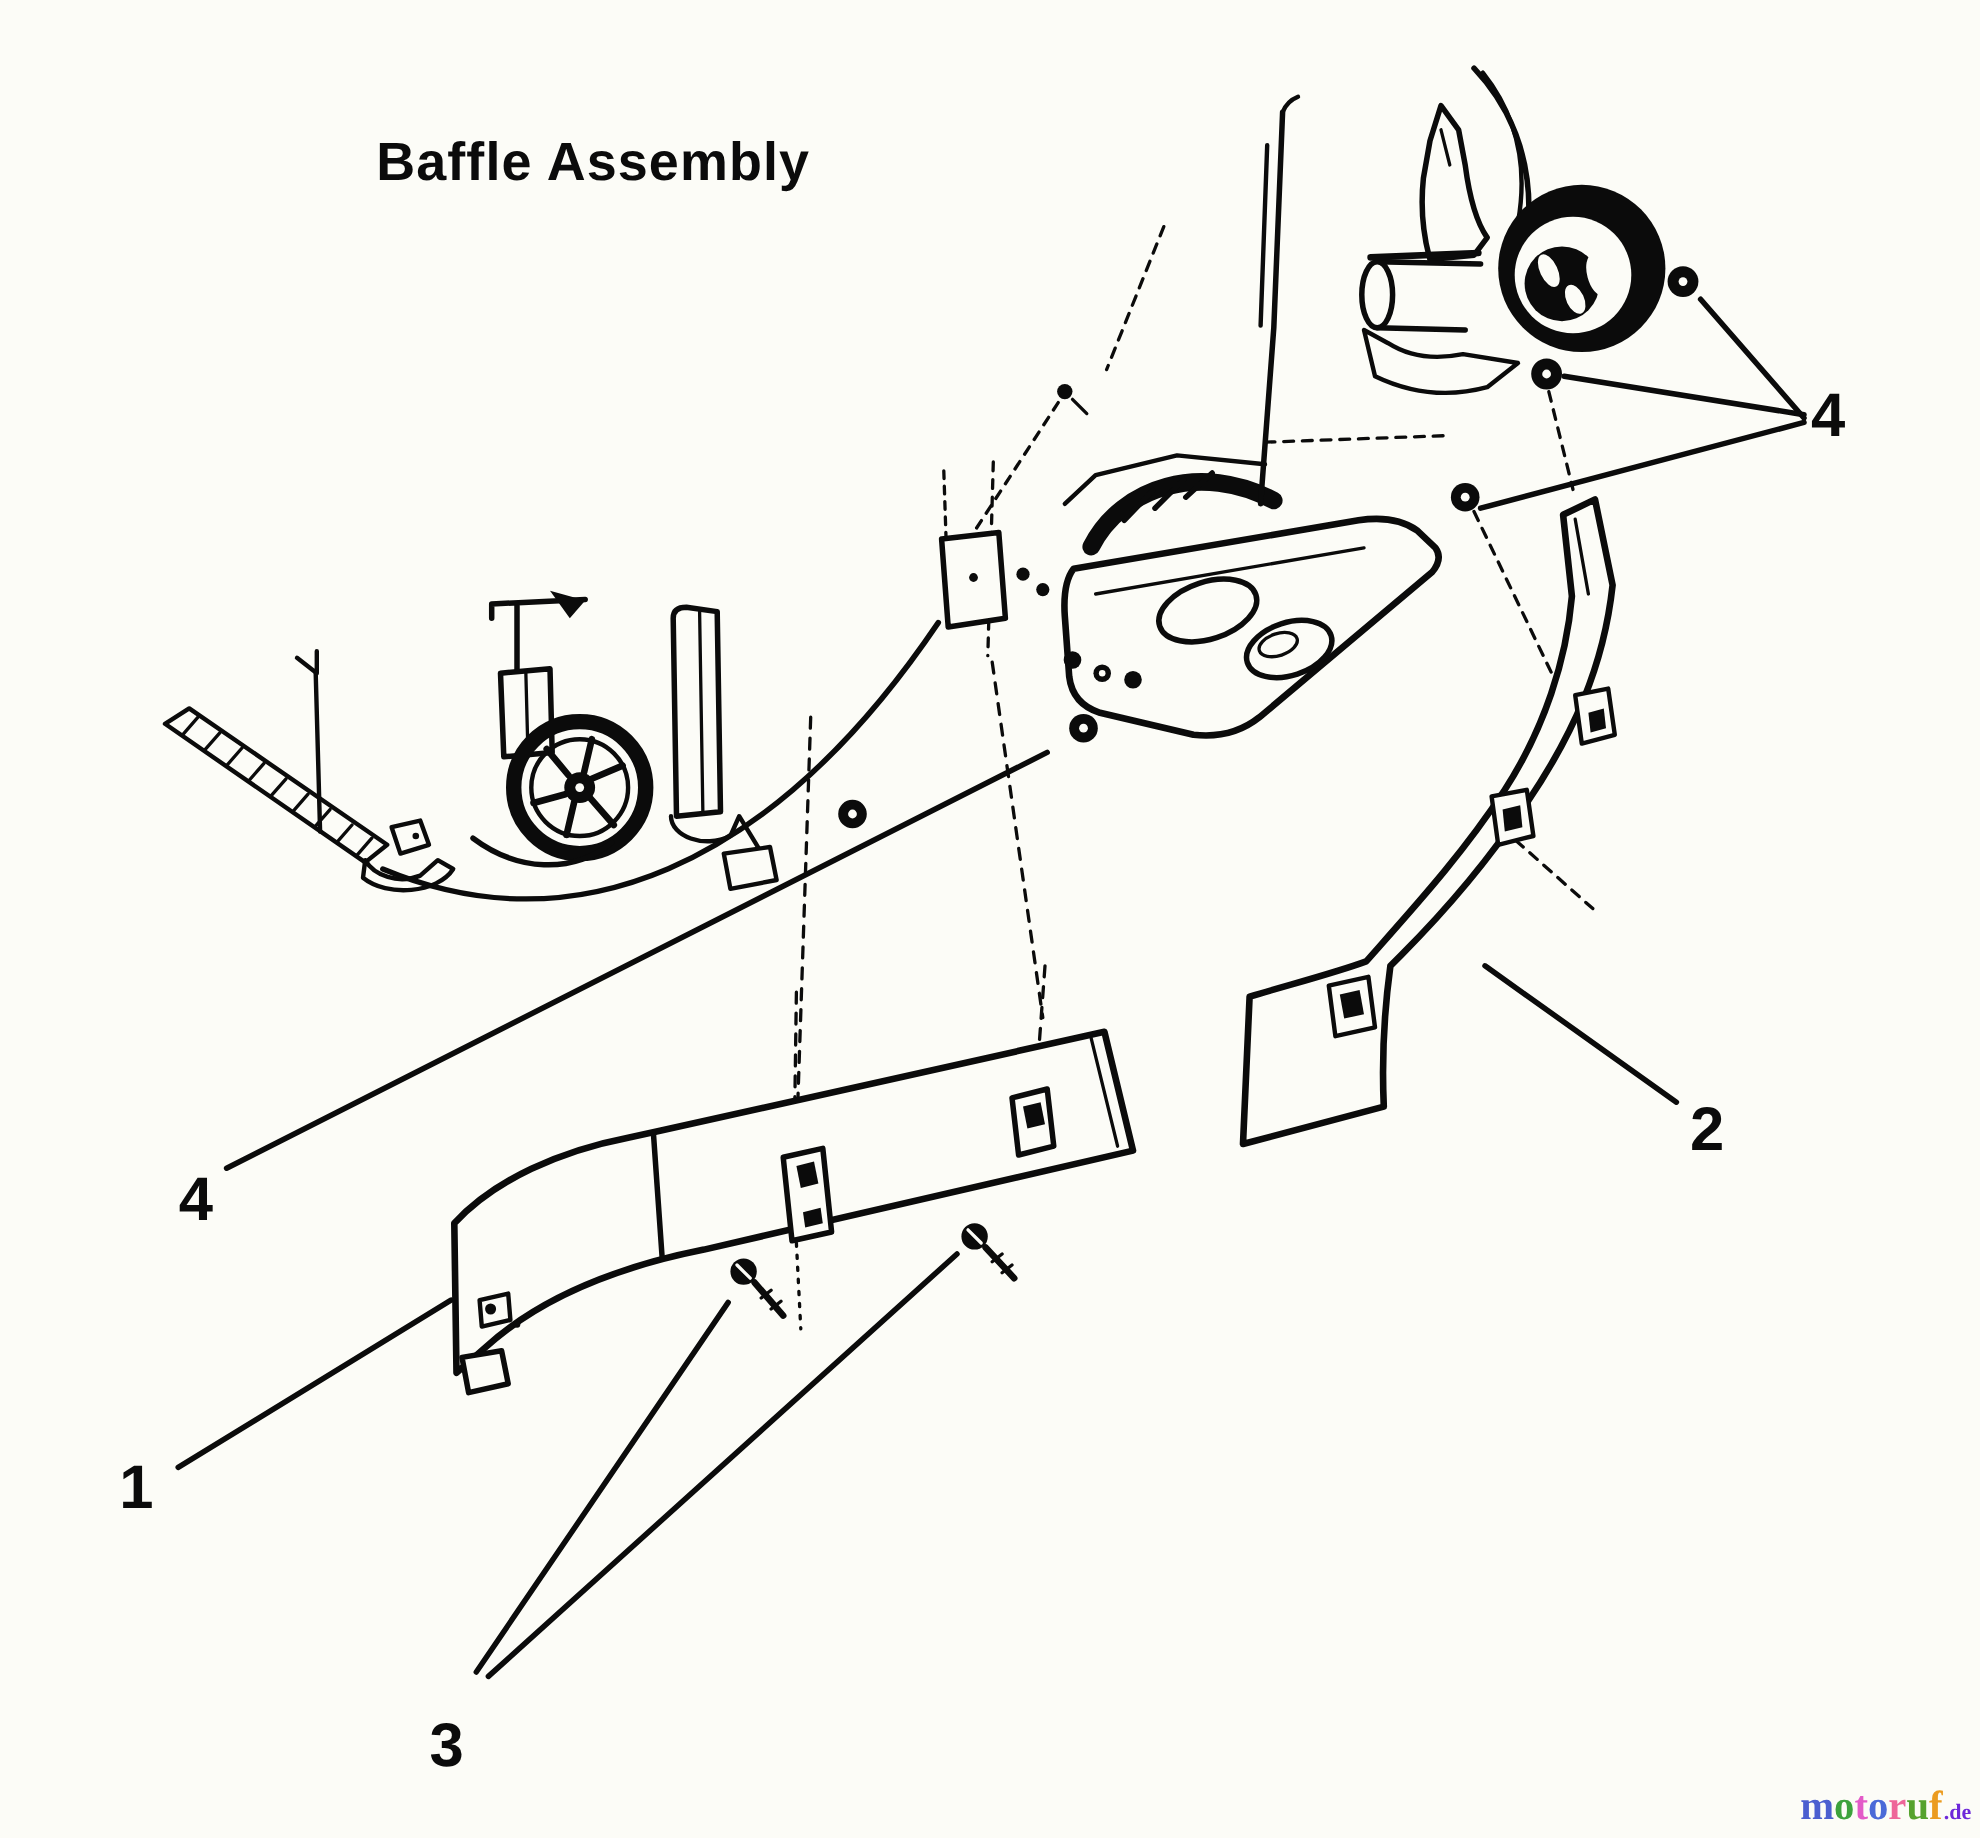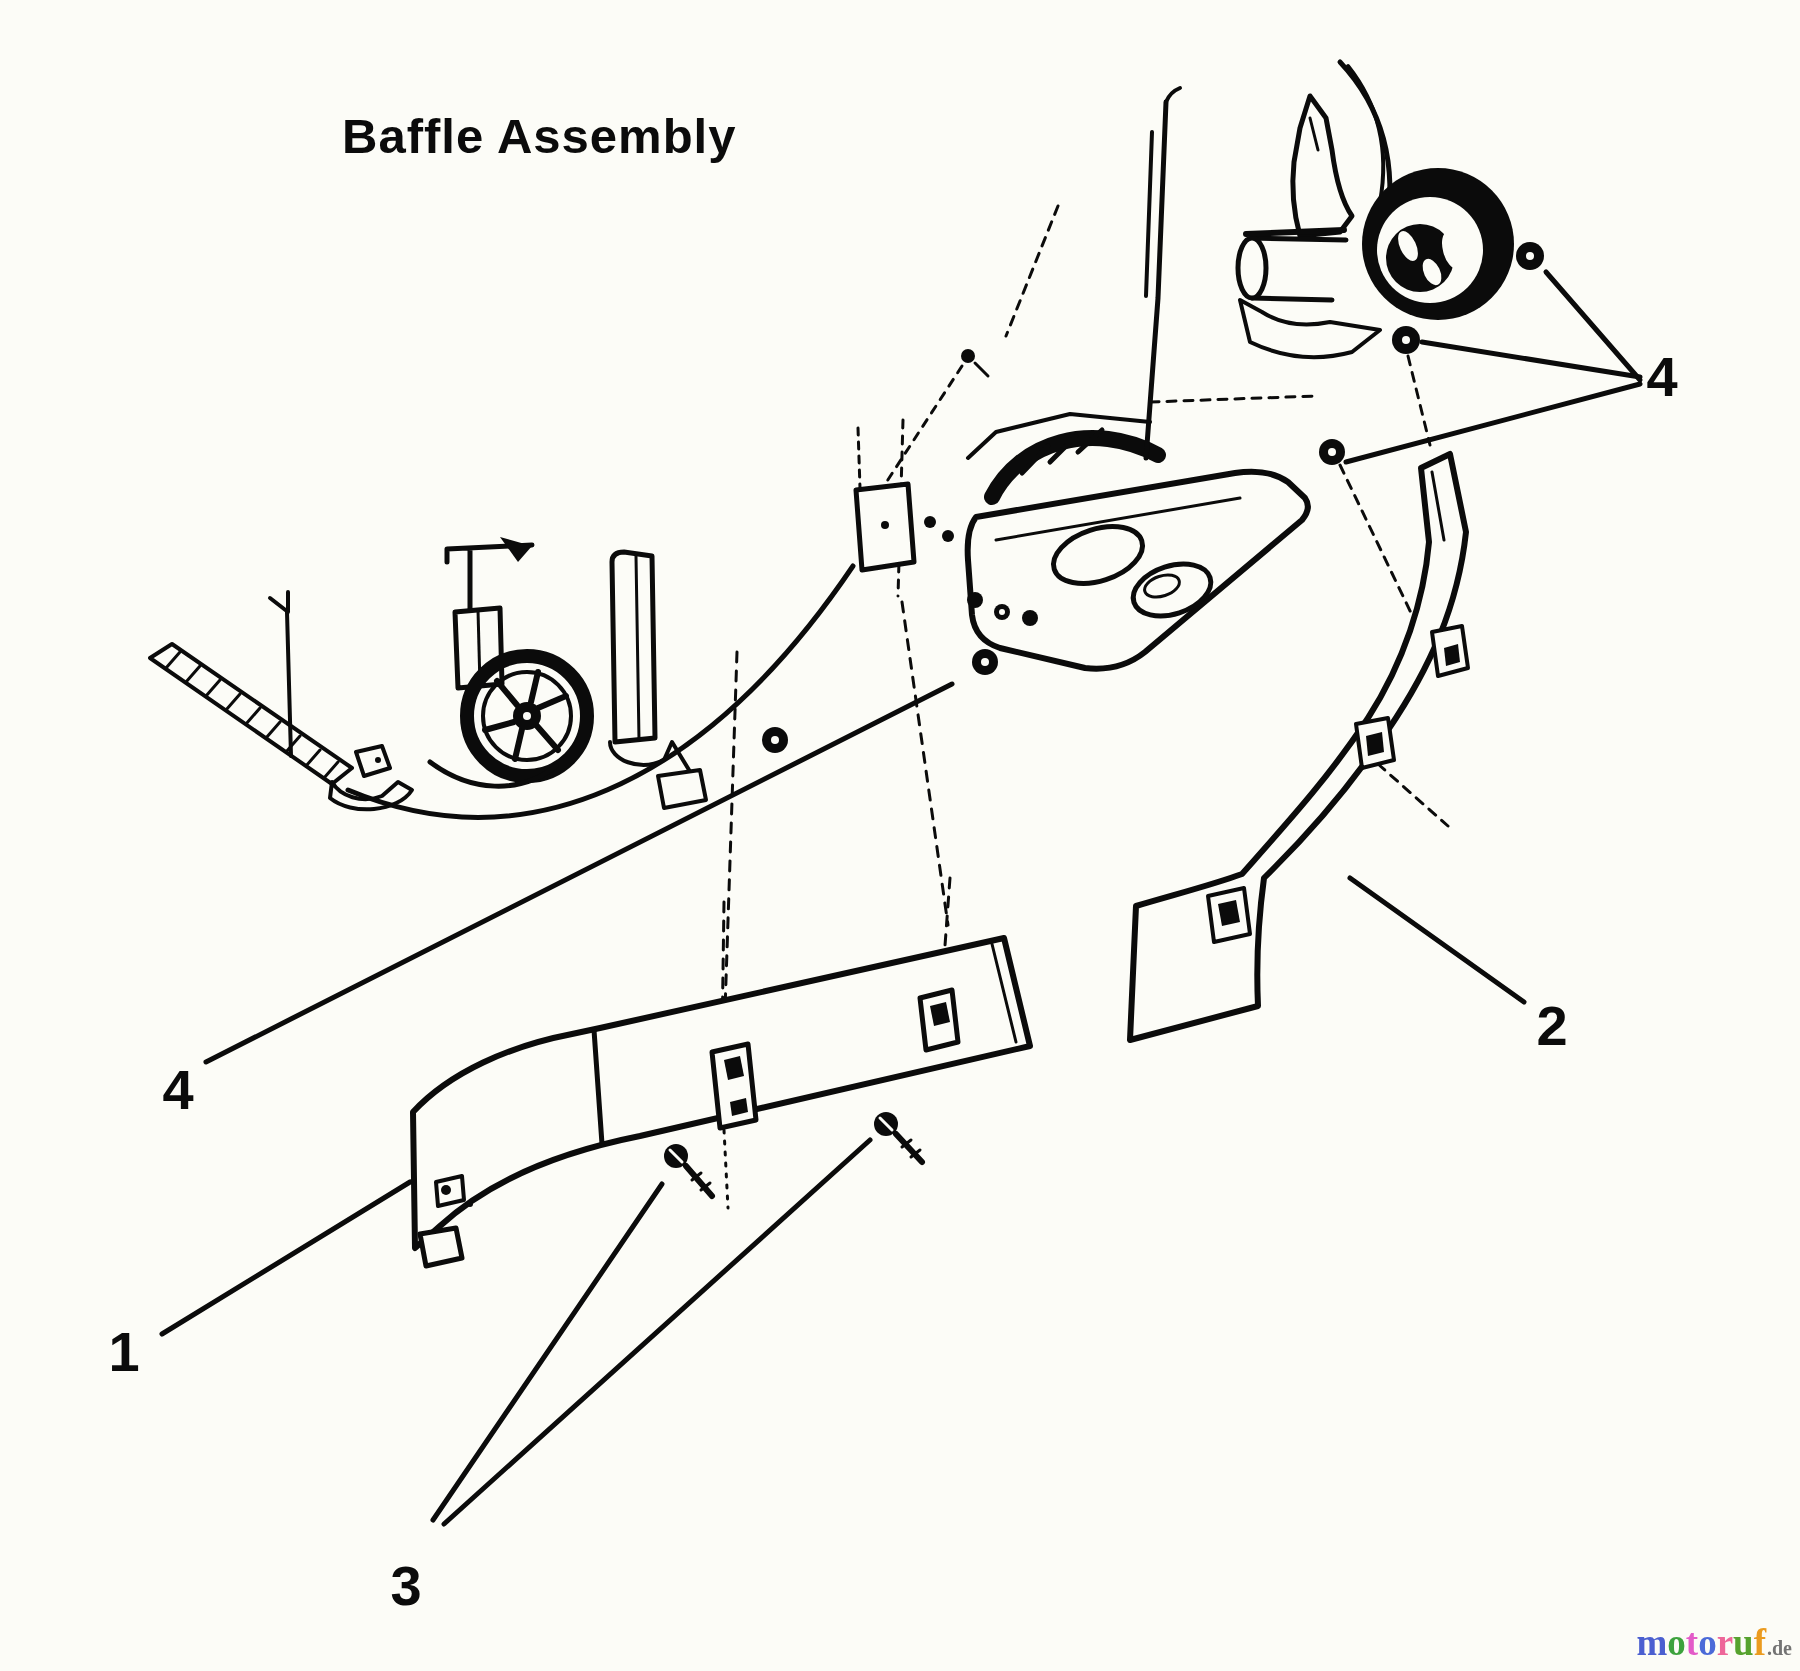--- a/index.html
+++ b/index.html
@@ -5,21 +5,21 @@
   html,body{margin:0;padding:0;}
   #stage{
     position:relative;
     width:1800px;height:1671px;
     background:#fcfcf7;
     font-family:"Liberation Sans", sans-serif;
     overflow:hidden;
   }
   #diagram-svg{position:absolute;left:0;top:0;width:1800px;height:1671px;}
   .page-title{
-    position:absolute;left:342px;top:108px;
+    position:absolute;left:342px;top:120px;
     font-size:49px;font-weight:bold;color:#0b0b0b;
     letter-spacing:1px;white-space:nowrap;
   }
   .callout{
     position:absolute;
     transform:translate(-50%,-50%);
     font-size:56px;font-weight:bold;color:#0b0b0b;
     line-height:1;
   }
   #co-1{left:124px;top:1352px;}
@@ -256,16 +256,16 @@
   <div id="co-4-right" class="callout">4</div>
 
   <div class="watermark">
     <span style="color: rgb(75, 95, 208);">m</span>
       <span style="color: rgb(61, 162, 61);">o</span>
       <span style="color: rgb(227, 91, 200);">t</span>
       <span style="color: rgb(75, 106, 216);">o</span>
       <span style="color: rgb(238, 102, 153);">r</span>
       <span style="color: rgb(86, 162, 46);">u</span>
       <span style="color: rgb(235, 155, 31);">f</span>
-      <span class="tld" style="color: #737373;">.de</span>
+      <span class="tld" style="color: #6d28d9;">.de</span>
   </div>
 
 </div>
 
 </body></html>

